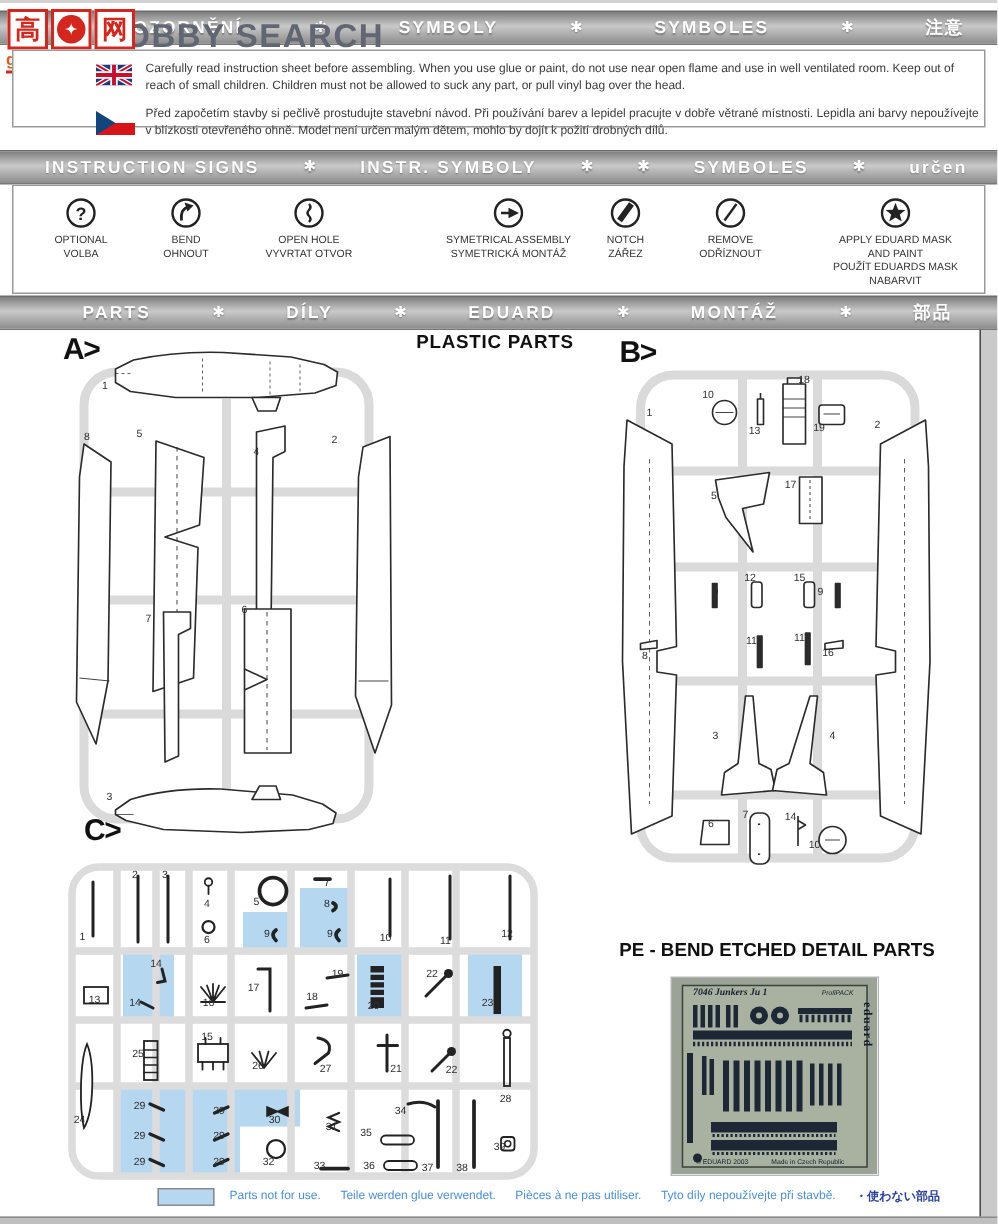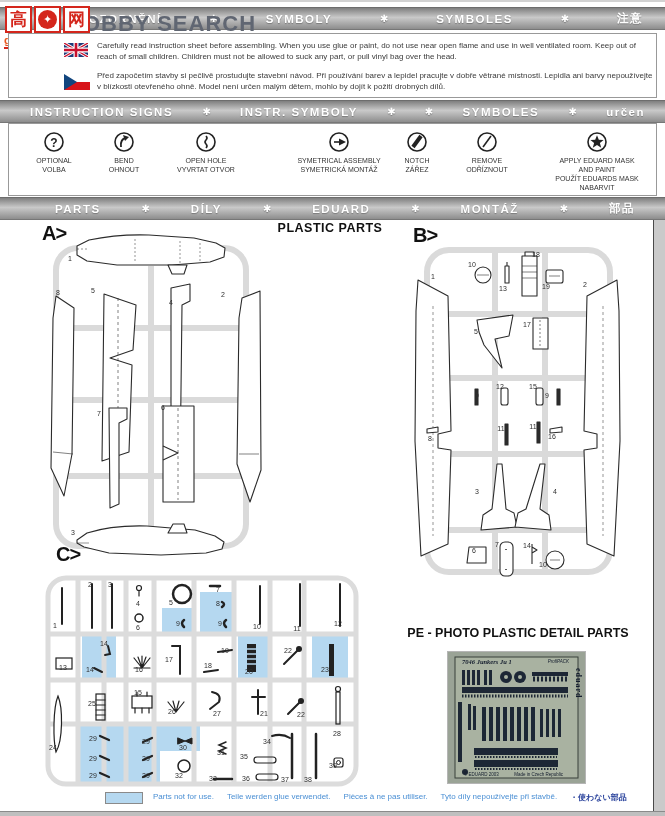--- a/index.html
+++ b/index.html
@@ -25,21 +25,21 @@
   .wm-site{left:66px;top:11px;font-size:22px;font-weight:bold;color:#606672;letter-spacing:1px;}
   .wm-logo{left:5px;top:6px;display:flex;gap:2px;}
   .wm-box{width:27px;height:27px;background:#fff;border:2.5px solid #d4261c;box-sizing:border-box;
           display:flex;align-items:center;justify-content:center;font-size:17px;font-weight:bold;color:#d4261c;}
   .wm-emblem{width:27px;height:27px;background:#fff;border:2.5px solid #d4261c;box-sizing:border-box;
           display:flex;align-items:center;justify-content:center;}
   .wm-emblem-inner{width:19px;height:19px;border-radius:50%;background:#d4261c;color:#fff;
           display:flex;align-items:center;justify-content:center;font-size:11px;}
   .wm-url{left:4px;top:34px;font-size:11px;font-weight:bold;color:#e8571e;border-bottom:2px solid #d4261c;padding-bottom:1px;}
   
-  .warn-box{left:8px;top:33px;width:649px;height:65px;border:1px solid #999;box-sizing:border-box;background:#fff;}
+  .warn-box{left:8px;top:33px;width:649px;height:52px;border:1px solid #999;box-sizing:border-box;background:#fff;}
   .flag{left:55px;}
   .warn-text{left:88px;width:558px;font-size:8px;color:#3a3a3a;line-height:10.5px;}
   
   .sym-box{left:8px;top:123px;width:649px;height:73px;border:1px solid #999;box-sizing:border-box;background:#fff;}
   .sym{position:absolute;top:7px;text-align:center;}
   .sym svg{display:block;margin:0 auto 3px auto;}
   .sym-line{font-size:7px;color:#333;line-height:9px;white-space:nowrap;}
   
   .sprue-letter{font-size:20px;font-weight:bold;color:#111;letter-spacing:-1px;}
   .plastic-title{left:230px;top:221px;width:200px;text-align:center;font-size:12.5px;font-weight:bold;color:#111;letter-spacing:.5px;}
@@ -405,21 +405,21 @@
       <span class="pn" style="left: 225px; top: 169px;">34</span>
       <span class="pn" style="left: 202px; top: 184px;">35</span>
       <span class="pn" style="left: 171px; top: 206px;">33</span>
       <span class="pn" style="left: 204px; top: 206px;">36</span>
       <span class="pn" style="left: 243px; top: 207px;">37</span>
       <span class="pn" style="left: 266px; top: 207px;">38</span>
       <span class="pn" style="left: 291px; top: 193px;">39</span>
     </div>
 </div>
 
-<div class="abs pe-title">PE - PHOTO PLASTIC DETAIL PARTS</div>
+<div class="abs pe-title">PE - BEND ETCHED DETAIL PARTS</div>
 <div class="abs pe-photo">
   <svg width="137" height="131" viewBox="0 0 137 131">
     <rect width="137" height="131" fill="#9aa396"></rect>
     <rect x="7" y="5" width="123" height="121" fill="#a9b2a1" stroke="#39413a"></rect>
     <g fill="#1d2735">
       <rect x="14" y="18" width="3" height="15"></rect>
         <rect x="19" y="18" width="3" height="15"></rect>
       <rect x="24" y="18" width="3" height="15"></rect>
         <rect x="29" y="18" width="3" height="15"></rect>
       <rect x="36" y="18" width="3" height="15"></rect>

